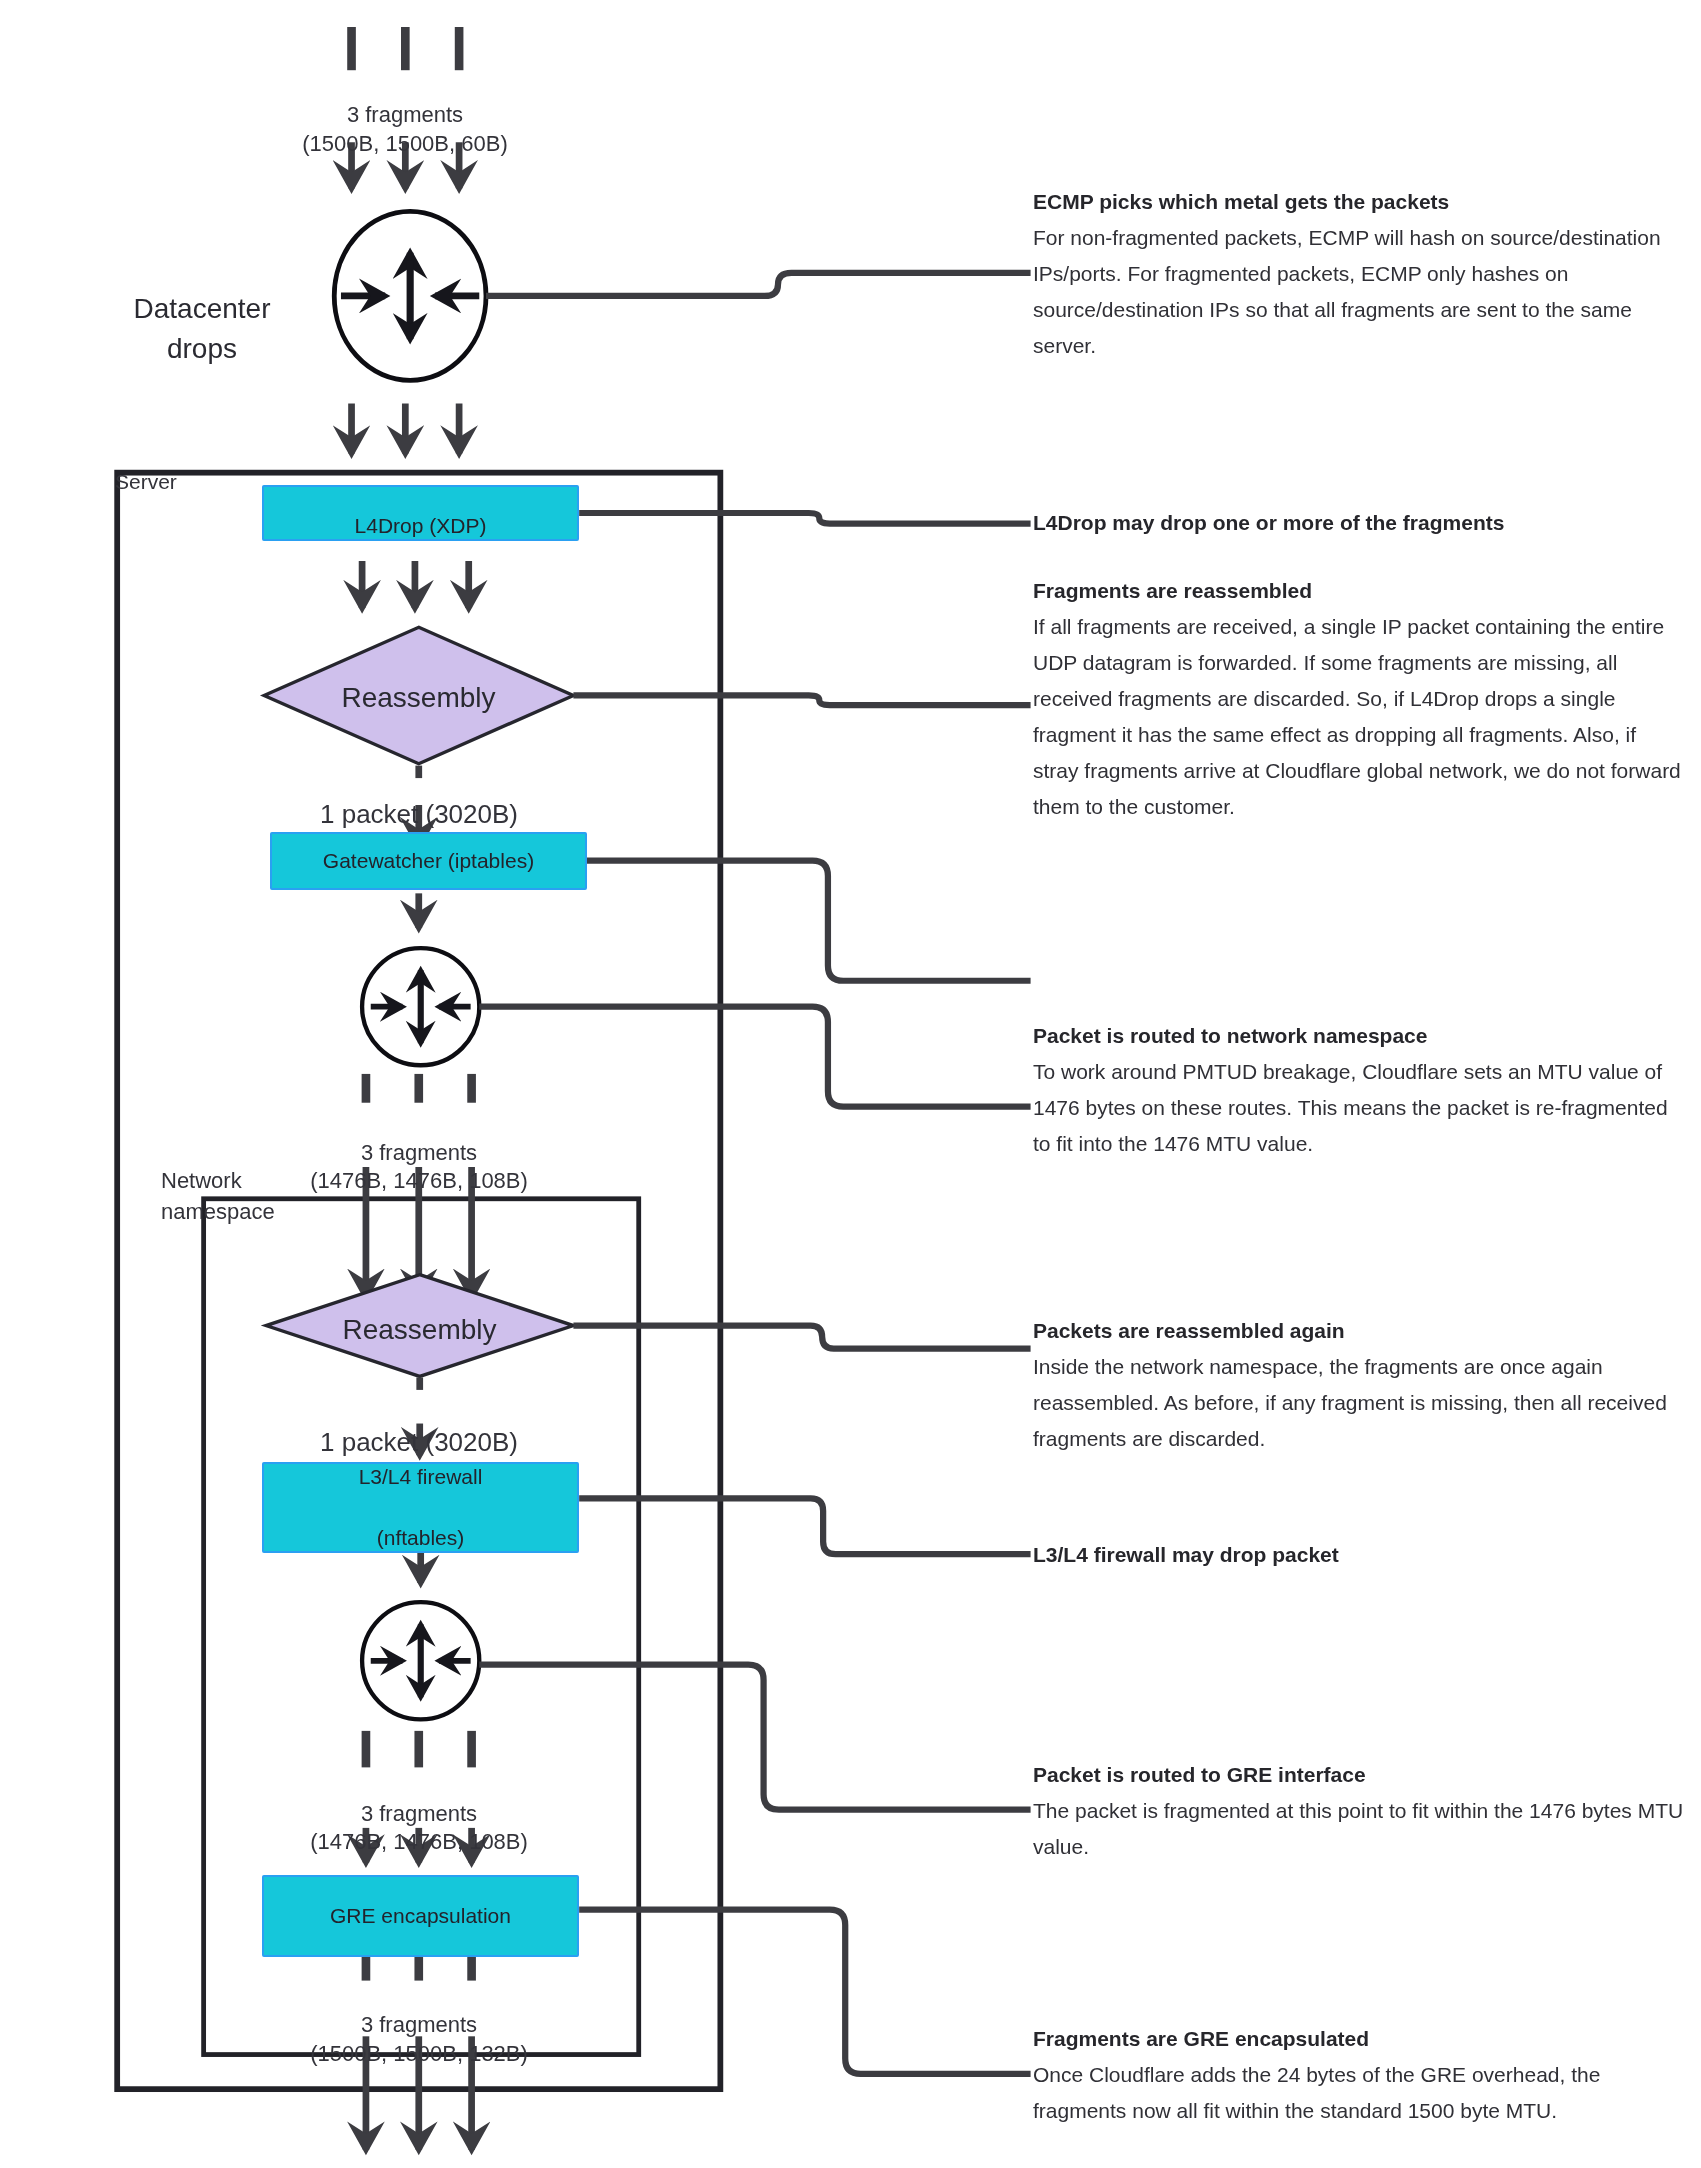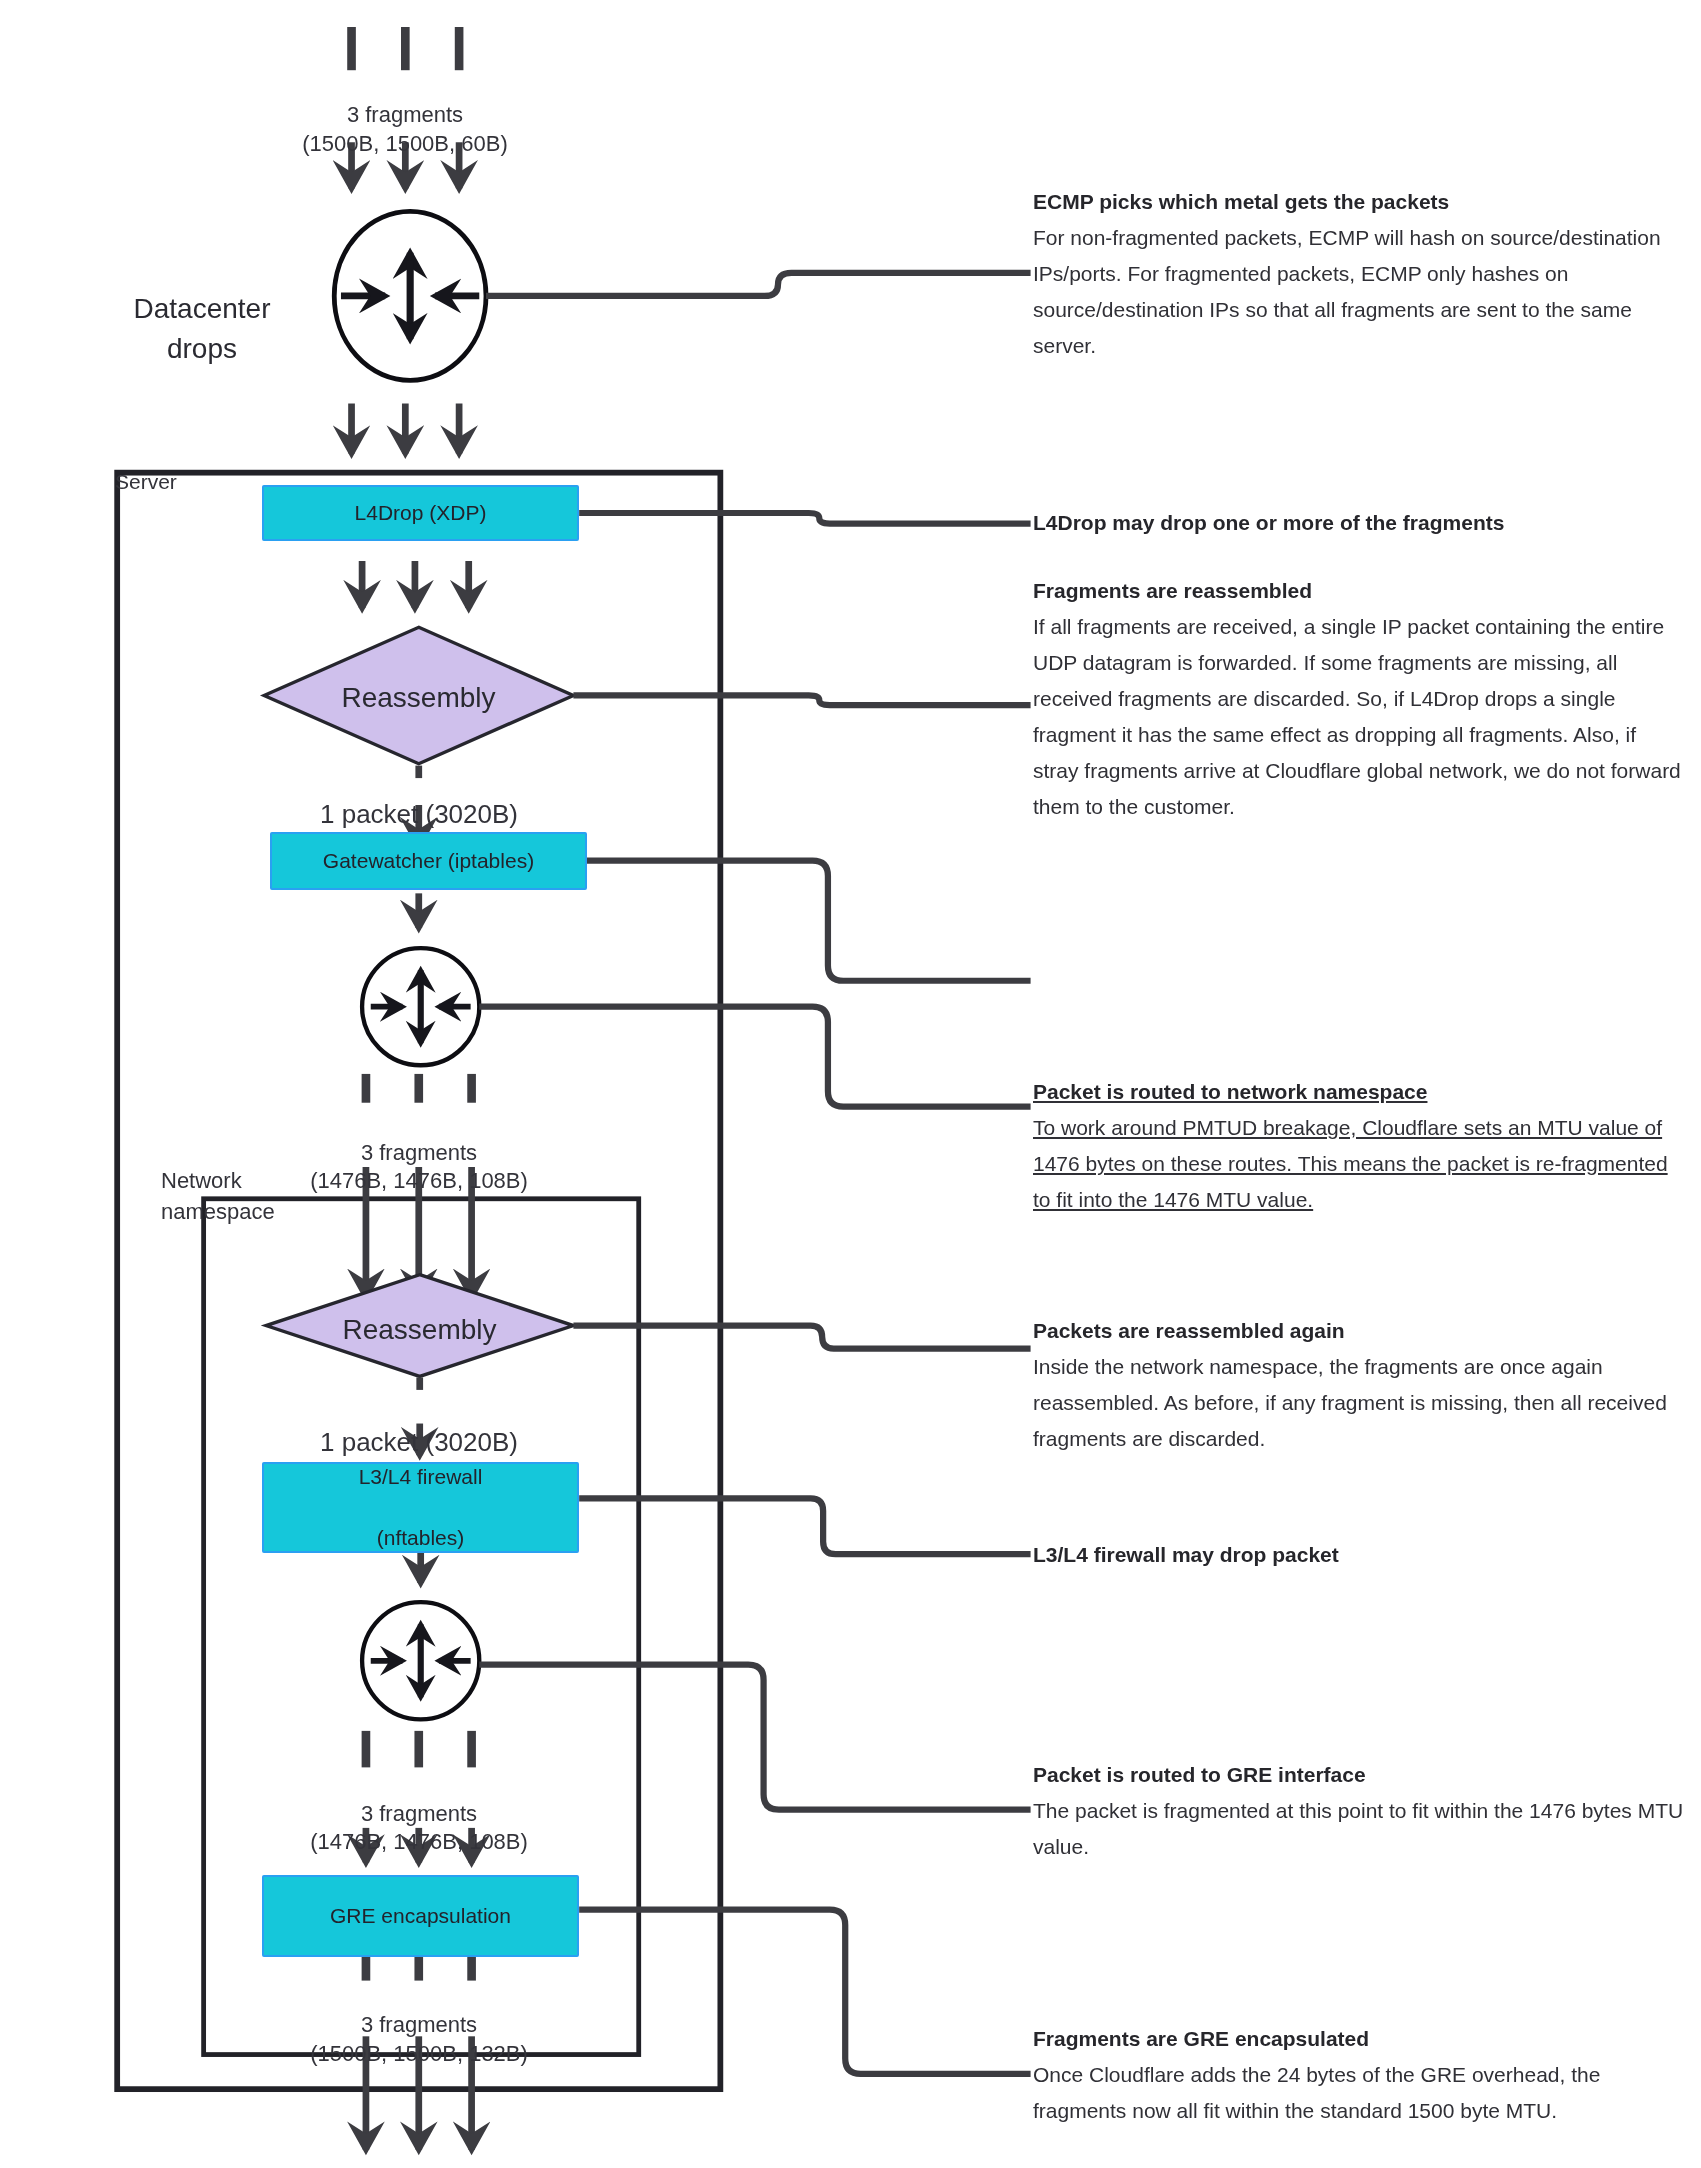--- a/index.html
+++ b/index.html
@@ -162,21 +162,21 @@
     </g>
   </svg>
 
   <div class="txt frag-label" style="left:213px;top:73px;">3 fragments</div>
   <div class="txt frag-label" style="left:213px;top:102px;">(1500B, 1500B, 60B)</div>
 
   <div class="txt dc-label" style="left:58px;top:261px;"><span>Datacenter</span><br><span>drops</span></div>
 
   <div class="txt" style="left:115px;top:442px;font-size:21px;color:#33333a;">Server</div>
 
-  <div class="node-box" style="left:262px;top:485px;width:317px;height:56px;">
+  <div class="node-box" style="left:262px;top:485px;width:317px;height:56px;justify-content:flex-end;">
       <span>L4Drop (XDP)</span>
     </div>
 
   <div class="diamond-label" style="left:313px;top:682px;">Reassembly</div>
 
   <div class="txt big-label" style="left:275px;top:771px;">1 packet (3020B)</div>
 
   <div class="node-box" style="left:262px;top:832px;width:317px;height:58px;margin-left:8px;">
       <span>Gatewatcher (iptables)</span>
     </div>
@@ -210,21 +210,21 @@
     <span class="bd">For non-fragmented packets, ECMP will hash on source/destination IPs/ports. For fragmented packets, ECMP only hashes on source/destination IPs so that all fragments are sent to the same server.</span>
   </div>
   <div class="annotation" style="top:505px;">
     <span class="hd">L4Drop may drop one or more of the fragments</span>
     <span class="bd"></span>
   </div>
   <div class="annotation" style="top:573px;">
     <span class="hd">Fragments are reassembled</span>
     <span class="bd">If all fragments are received, a single IP packet containing the entire UDP datagram is forwarded. If some fragments are missing, all received fragments are discarded. So, if L4Drop drops a single fragment it has the same effect as dropping all fragments. Also, if stray fragments arrive at Cloudflare global network, we do not forward them to the customer.</span>
   </div>
-  <div class="annotation" style="top:1074px;text-decoration:underline;">
+  <div class="annotation" style="top:1018px;">
     <span class="hd">Packet is routed to network namespace</span>
     <span class="bd">To work around PMTUD breakage, Cloudflare sets an MTU value of 1476 bytes on these routes. This means the packet is re-fragmented to fit into the 1476 MTU value.</span>
   </div>
   <div class="annotation" style="top:1313px;">
     <span class="hd">Packets are reassembled again</span>
     <span class="bd">Inside the network namespace, the fragments are once again reassembled. As before, if any fragment is missing, then all received fragments are discarded.</span>
   </div>
   <div class="annotation" style="top:1537px;">
     <span class="hd">L3/L4 firewall may drop packet</span>
     <span class="bd"></span>

